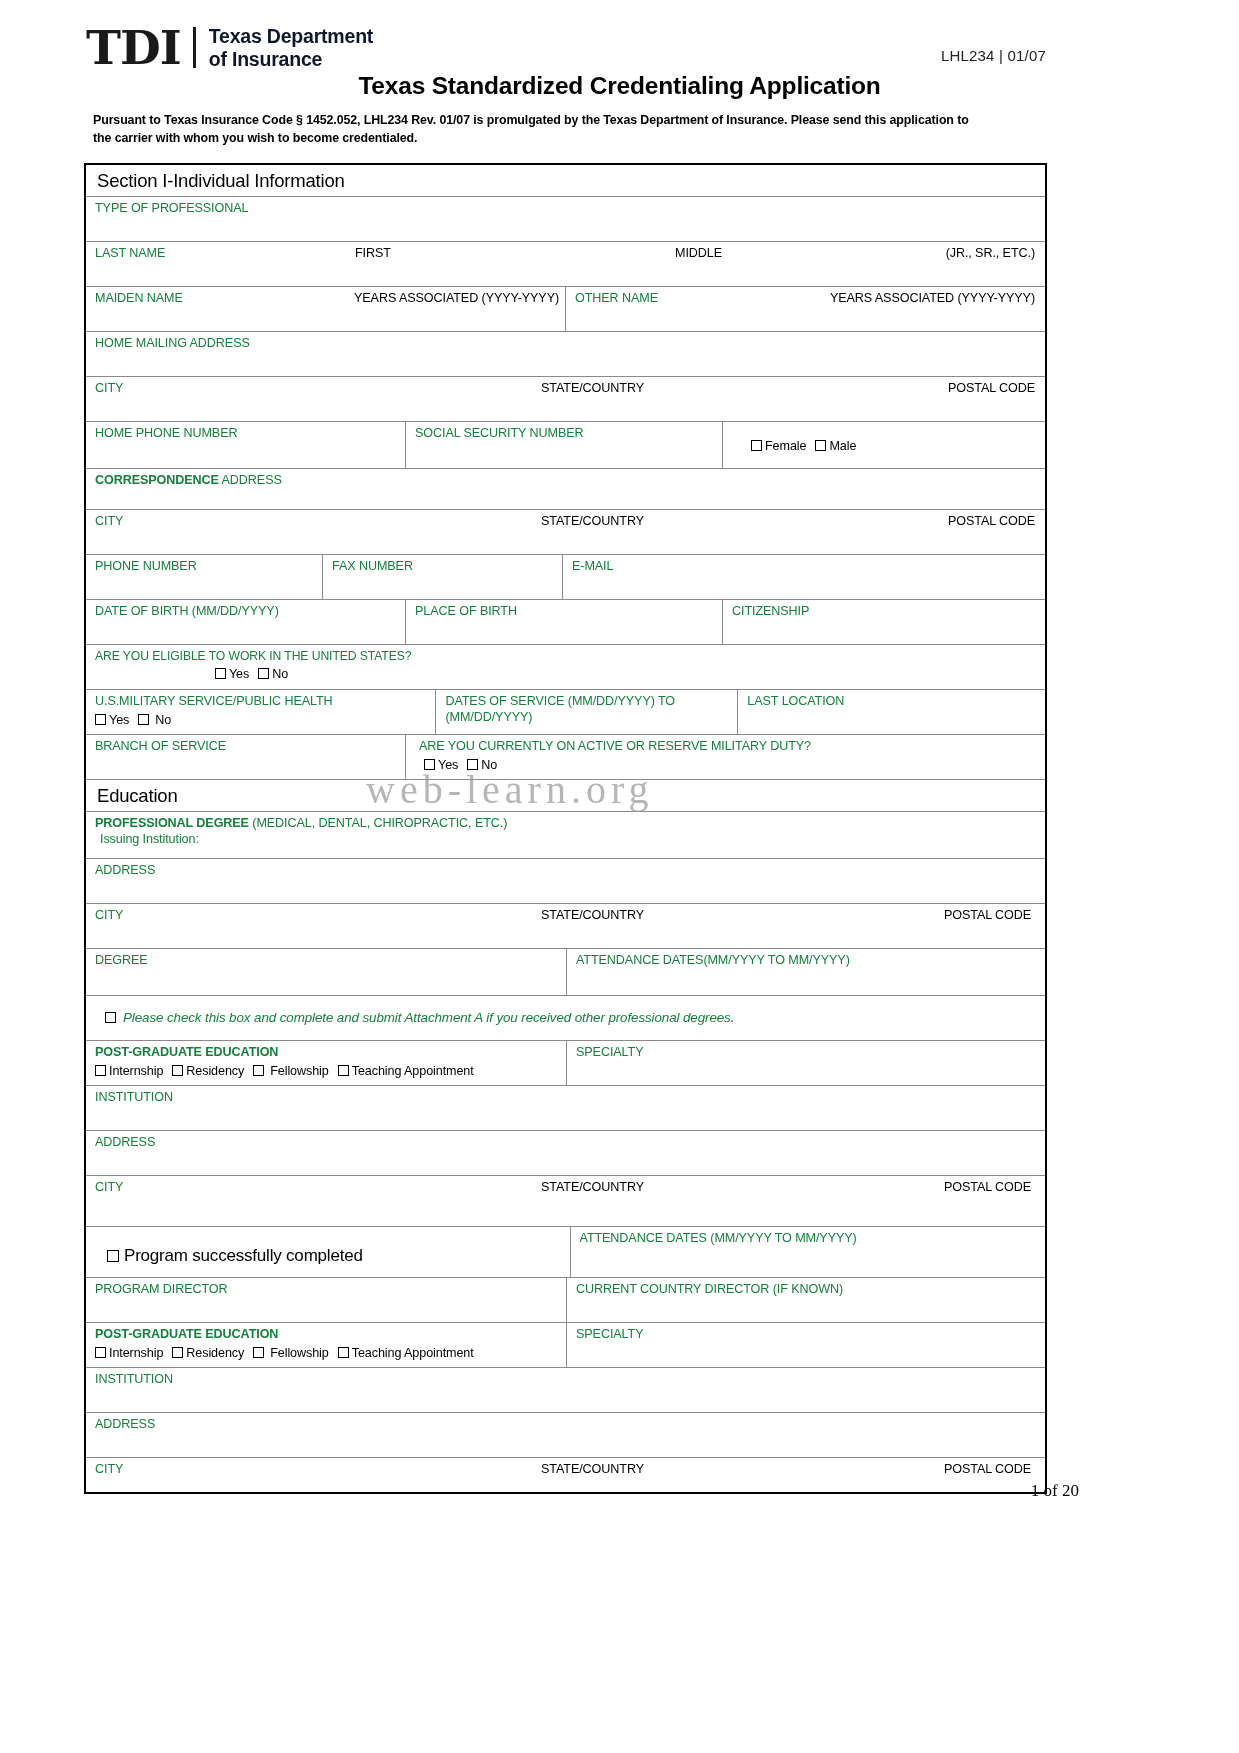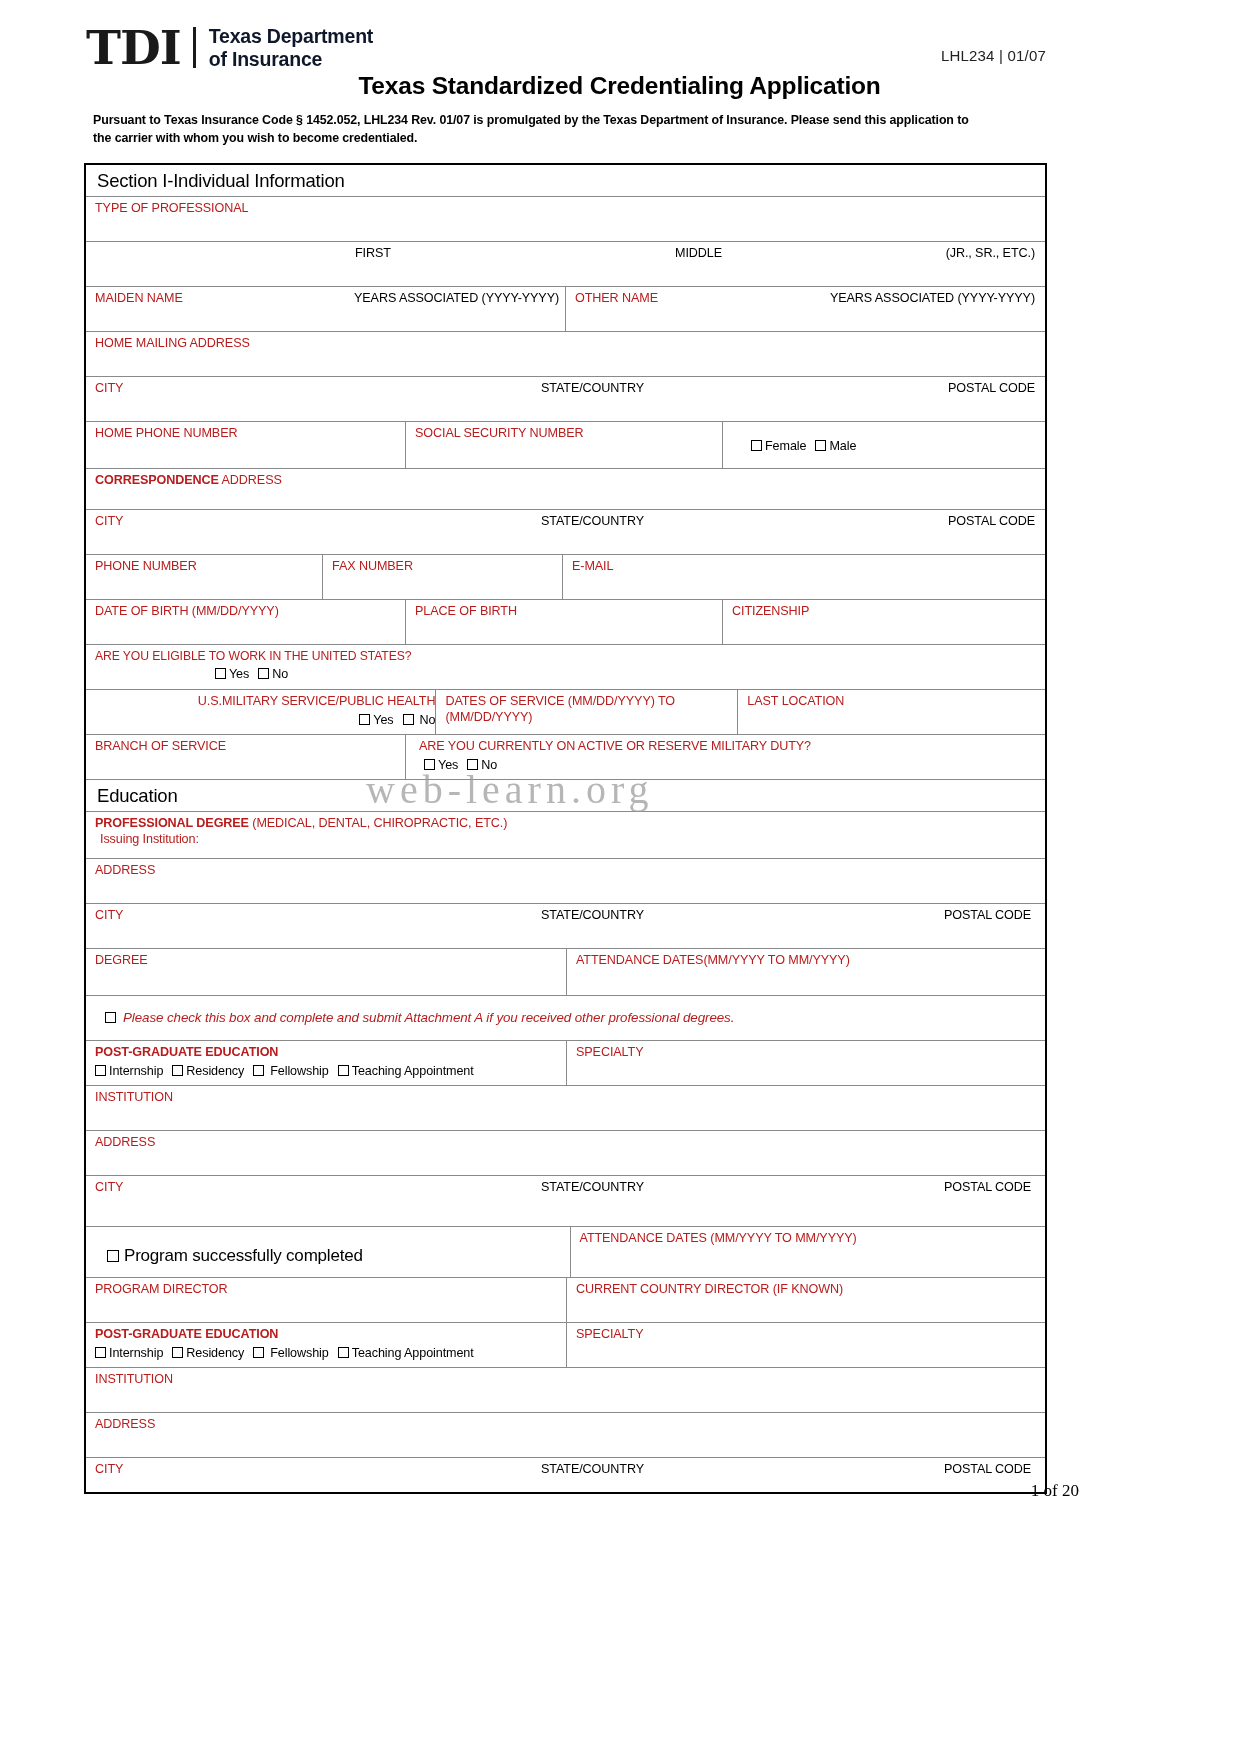--- a/index.html
+++ b/index.html
@@ -107,21 +107,21 @@
     position: relative;
     box-sizing: border-box;
     padding: 4px 0 0 9px;
     border-right: 1px solid #8a8a8a;
     min-height: 28px;
   }
   .cell:last-child { border-right: none; }
   .cell.noborder { border-right: none; }
   .lbl {
     font-size: 12.6px;
-    color: #b91c1c;
+    color: #15803d;
     letter-spacing: -0.1px;
     white-space: nowrap;
     line-height: 1.25;
   }
   .lbl.b { font-weight: bold; }
   .right-lbl {
     position: absolute;
     right: 10px;
     top: 4px;
     font-size: 12.6px;
@@ -228,20 +228,21 @@
     <div class="banner">Section I-Individual Information</div>
 
     <div class="row">
       <div class="cell noborder h44" style="width:100%;">
         <div class="lbl">TYPE OF PROFESSIONAL</div>
       </div>
     </div>
 
     <div class="row">
       <div class="cell noborder h44" style="width:100%;">
+        <div class="lbl">LAST NAME</div>
         <div class="mid-lbl" style="left:269px;">FIRST</div>
         <div class="mid-lbl" style="left:589px;">MIDDLE</div>
         <div class="right-lbl">(JR., SR., ETC.)</div>
       </div>
     </div>
 
     <div class="row">
       <div class="cell h44" style="width:480px;">
         <div class="lbl">MAIDEN NAME</div>
         <div class="mid-lbl" style="left:268px;">YEARS ASSOCIATED (YYYY-YYYY)</div>
@@ -321,21 +322,21 @@
     <div class="row">
       <div class="cell noborder h44" style="width:322px;text-align:center;">
         <div class="lbl" style="font-size:12.2px;">ARE YOU ELIGIBLE TO WORK IN THE UNITED STATES?</div>
         <div class="cbrow">
           <span class="cb"></span><span>Yes</span><span class="gap"></span><span class="cb"></span><span>No</span>
         </div>
       </div>
     </div>
 
     <div class="row">
-      <div class="cell h44" style="width:368px;text-align:right;">
+      <div class="cell h44" style="width:368px;">
         <div class="lbl">U.S.MILITARY SERVICE/PUBLIC HEALTH</div>
         <div class="cbrow">
           <span class="cb"></span><span>Yes</span><span class="gap"></span><span class="cb"></span><span style="margin-left:3px;">No</span>
         </div>
       </div>
       <div class="cell h44" style="width:317px;">
         <div class="lbl">DATES OF SERVICE (MM/DD/YYYY) TO</div>
         <div class="lbl">(MM/DD/YYYY)</div>
       </div>
       <div class="cell noborder h44" style="width:322px;">

